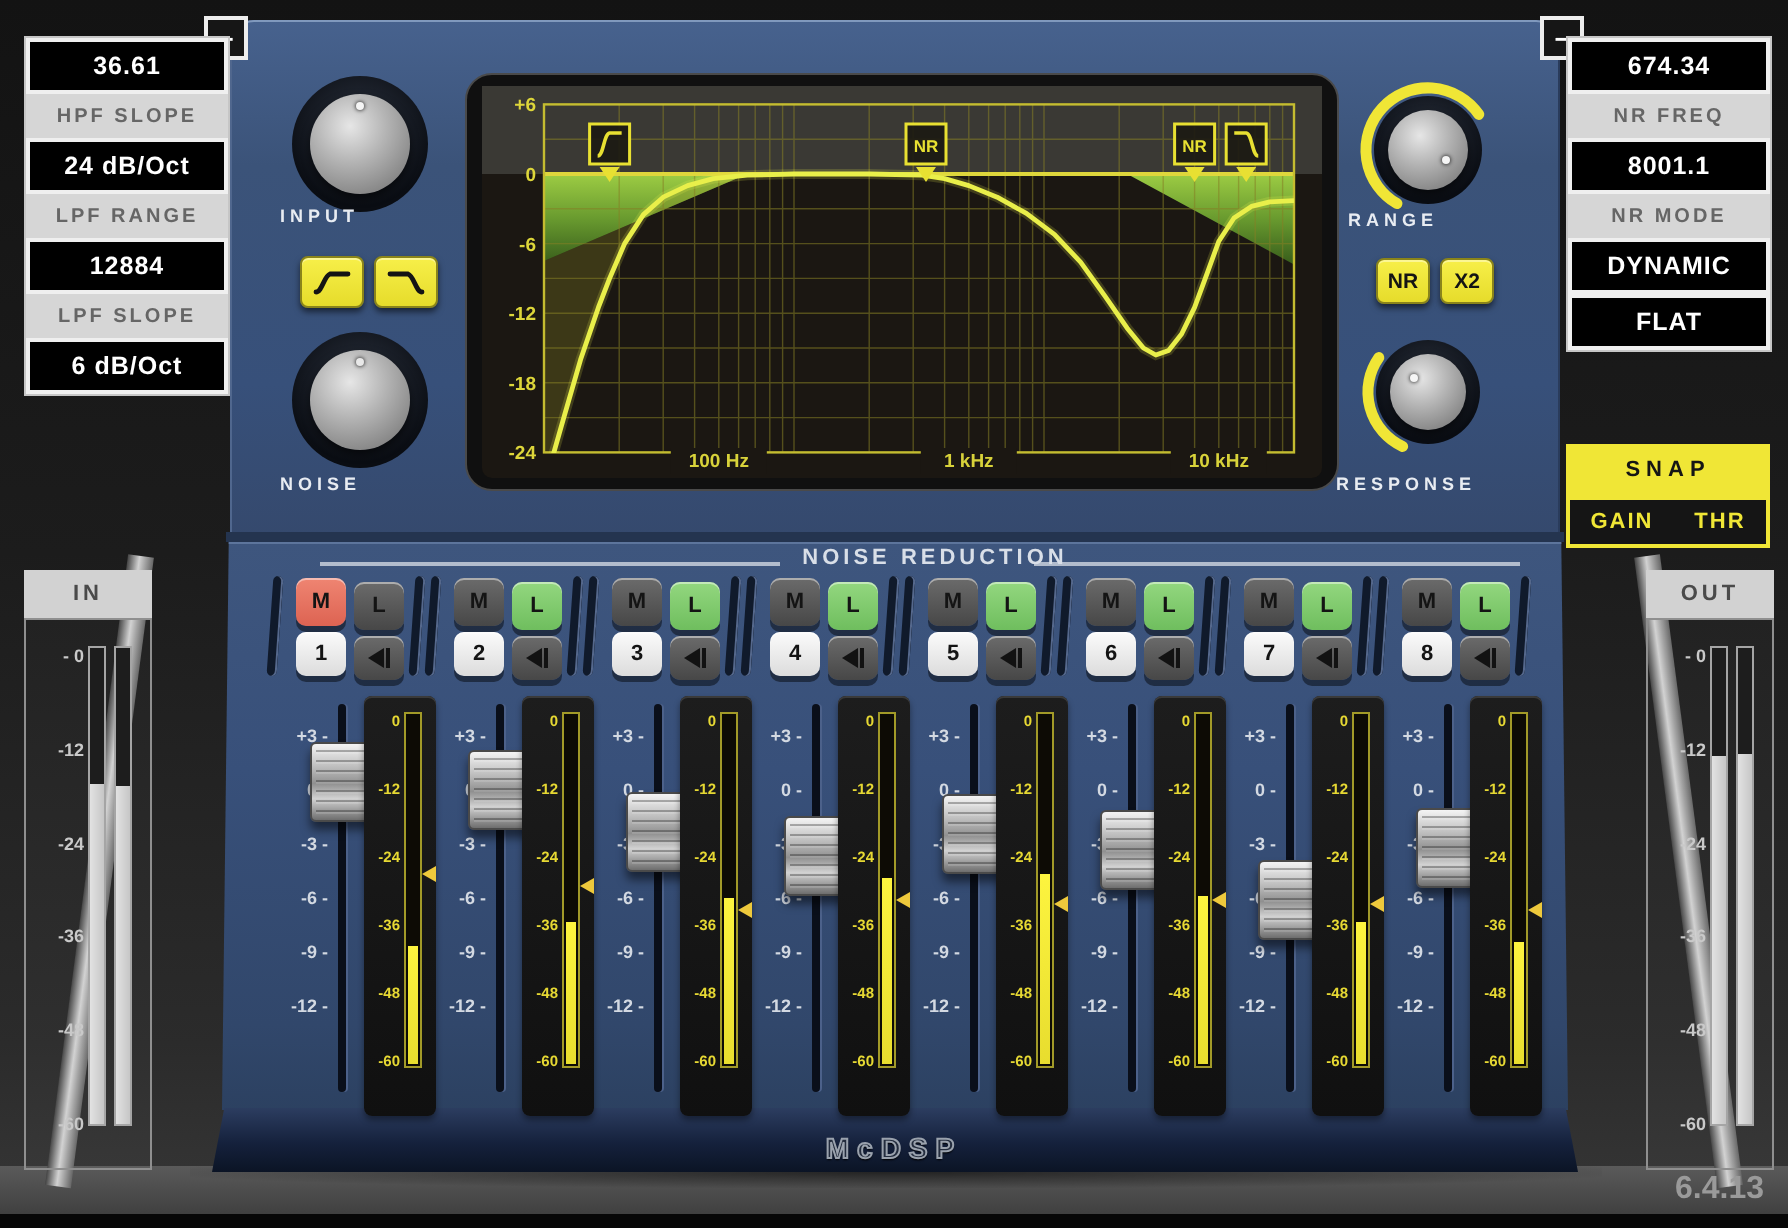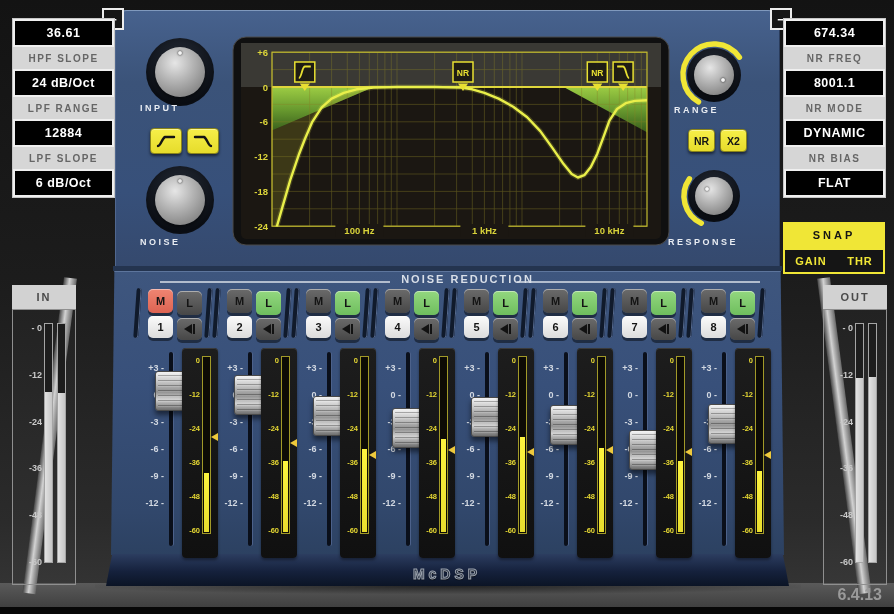--- a/index.html
+++ b/index.html
@@ -126,21 +126,20 @@
       <div class="prow-label">LPF SLOPE</div>
       <div class="prow-value">6 dB/Oct</div>
     </div>
 
   <div class="abs ppanel" id="right-panel" style="left:783px;top:18px;">
       <div class="prow-value">674.34</div>
       <div class="prow-label">NR FREQ</div>
       <div class="prow-value">8001.1</div>
       <div class="prow-label">NR MODE</div>
       <div class="prow-value">DYNAMIC</div>
-      <div class="prow-label">NR BIAS</div>
       <div class="prow-value">FLAT</div>
     </div>
   <div class="abs snap-btn">SNAP</div>
   <div class="abs gainthr">
     <span>GAIN</span>
     <span>THR</span>
   </div>
 
   <div class="abs knob-ring" style="left:146px;top:38px;width:68px;height:68px;">
     <div class="knob-face">

